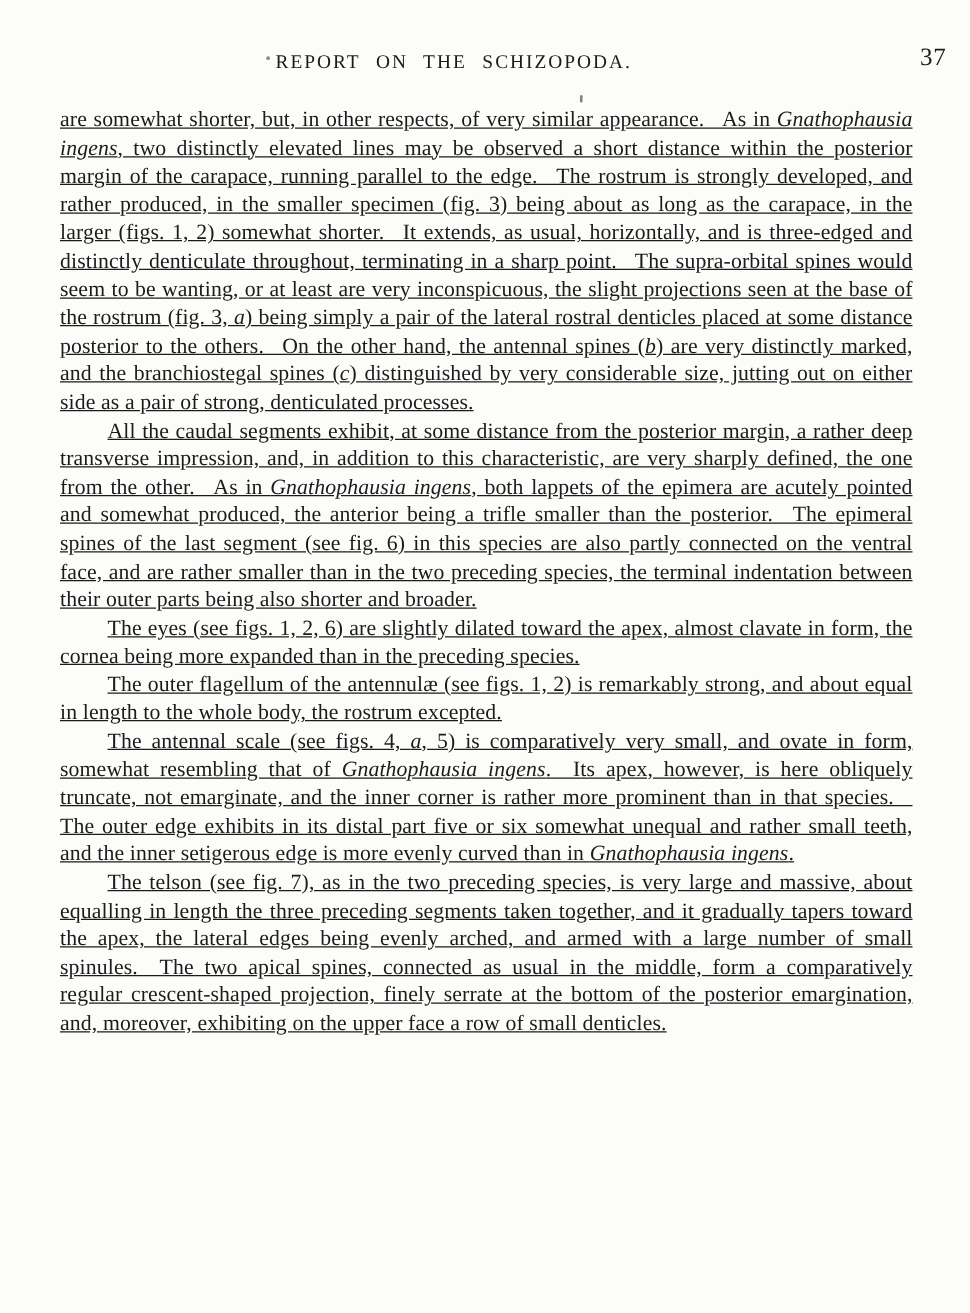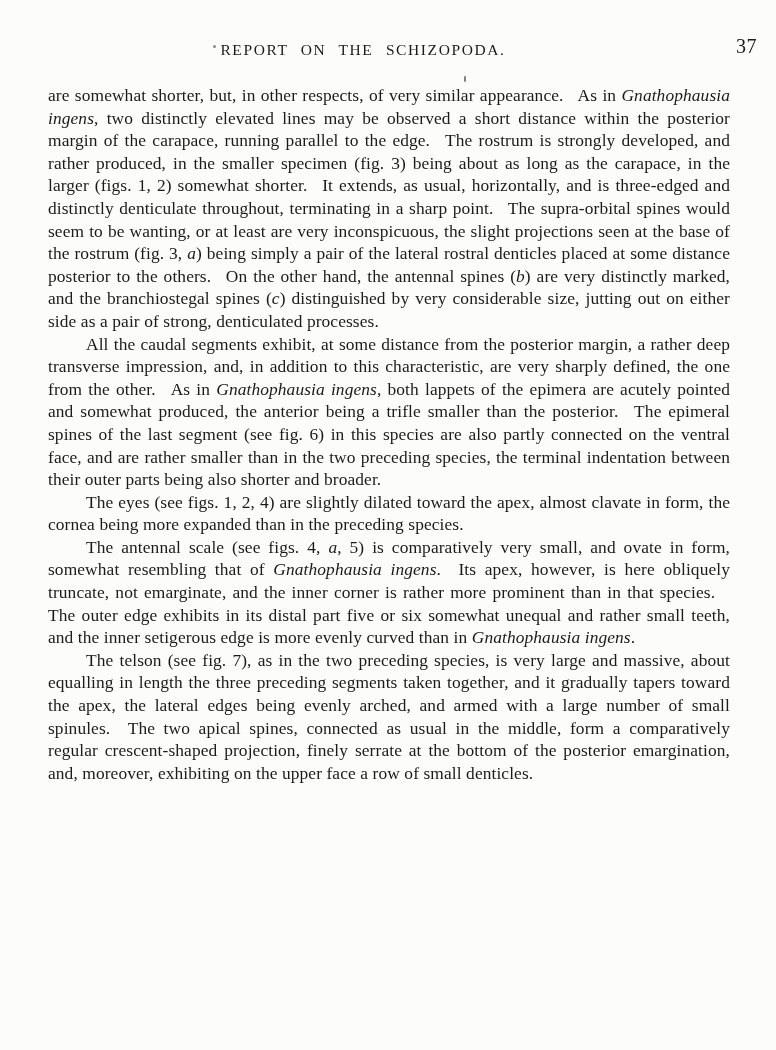--- a/index.html
+++ b/index.html
@@ -43,20 +43,21 @@
     width: 682px;
     font-size: 17.4px;
     line-height: 22.6px;
     letter-spacing: 0.1px;
     text-align: justify;
     text-justify: inter-word;
   }
   .body-text p {
     margin: 0;
     text-indent: 38px;
+    text-decoration: underline;
   }
   .body-text p.no-indent {
     text-indent: 0;
   }
   .body-text i {
     font-style: italic;
   }
   .speck {
     position: absolute;
     background: #2f2f2f;
@@ -86,18 +87,19 @@
   <div class="running-head">REPORT ON THE SCHIZOPODA.</div>
 
   <div class="page-number">37</div>
 
   <div class="speck speck-dot"></div>
   <div class="speck speck-tick"></div>
 
   <div class="body-text">
       <p class="no-indent"><span>are somewhat shorter, but, in other respects, of very similar appearance.  As in </span><i>Gnathophausia ingens</i><span>, two distinctly elevated lines may be observed a short distance within the posterior margin of the carapace, running parallel to the edge.  The rostrum is strongly developed, and rather produced, in the smaller specimen (fig. 3) being about as long as the carapace, in the larger (figs. 1, 2) somewhat shorter.  It extends, as usual, horizontally, and is three-edged and distinctly denticulate throughout, terminating in a sharp point.  The supra-orbital spines would seem to be wanting, or at least are very inconspicuous, the slight projections seen at the base of the rostrum (fig. 3, </span><i>a</i><span>) being simply a pair of the lateral rostral denticles placed at some distance posterior to the others.  On the other hand, the antennal spines (</span><i>b</i><span>) are very distinctly marked, and the branchiostegal spines (</span><i>c</i><span>) distinguished by very considerable size, jutting out on either side as a pair of strong, denticulated processes.</span></p>
       <p><span>All the caudal segments exhibit, at some distance from the posterior margin, a rather deep transverse impression, and, in addition to this characteristic, are very sharply defined, the one from the other.  As in </span><i>Gnathophausia ingens</i><span>, both lappets of the epimera are acutely pointed and somewhat produced, the anterior being a trifle smaller than the posterior.  The epimeral spines of the last segment (see fig. 6) in this species are also partly connected on the ventral face, and are rather smaller than in the two preceding species, the terminal indentation between their outer parts being also shorter and broader.</span></p>
-      <p><span>The eyes (see figs. 1, 2, 4) are slightly dilated toward the apex, almost clavate in form, the cornea being more expanded than in the preceding species.</span></p>
+      <p><span>The eyes (see figs. 1, 2, 6) are slightly dilated toward the apex, almost clavate in form, the cornea being more expanded than in the preceding species.</span></p>
+      <p><span>The outer flagellum of the antennulæ (see figs. 1, 2) is remarkably strong, and about equal in length to the whole body, the rostrum excepted.</span></p>
       <p><span>The antennal scale (see figs. 4, </span><i>a</i><span>, 5) is comparatively very small, and ovate in form, somewhat resembling that of </span><i>Gnathophausia ingens</i><span>.  Its apex, however, is here obliquely truncate, not emarginate, and the inner corner is rather more prominent than in that species.  The outer edge exhibits in its distal part five or six somewhat unequal and rather small teeth, and the inner setigerous edge is more evenly curved than in </span><i>Gnathophausia ingens</i><span>.</span></p>
       <p><span>The telson (see fig. 7), as in the two preceding species, is very large and massive, about equalling in length the three preceding segments taken together, and it gradually tapers toward the apex, the lateral edges being evenly arched, and armed with a large number of small spinules.  The two apical spines, connected as usual in the middle, form a comparatively regular crescent-shaped projection, finely serrate at the bottom of the posterior emargination, and, moreover, exhibiting on the upper face a row of small denticles.</span></p>
     </div>
 
 </div>
 
 </body></html>

